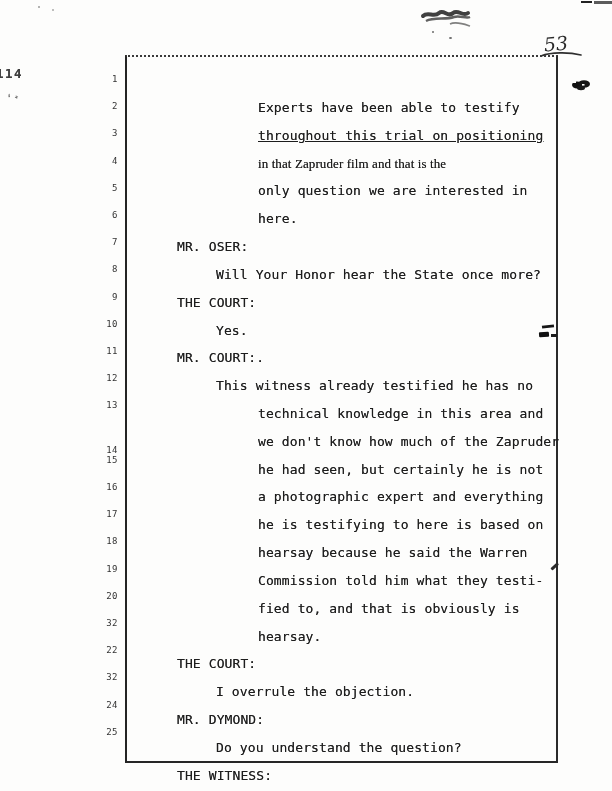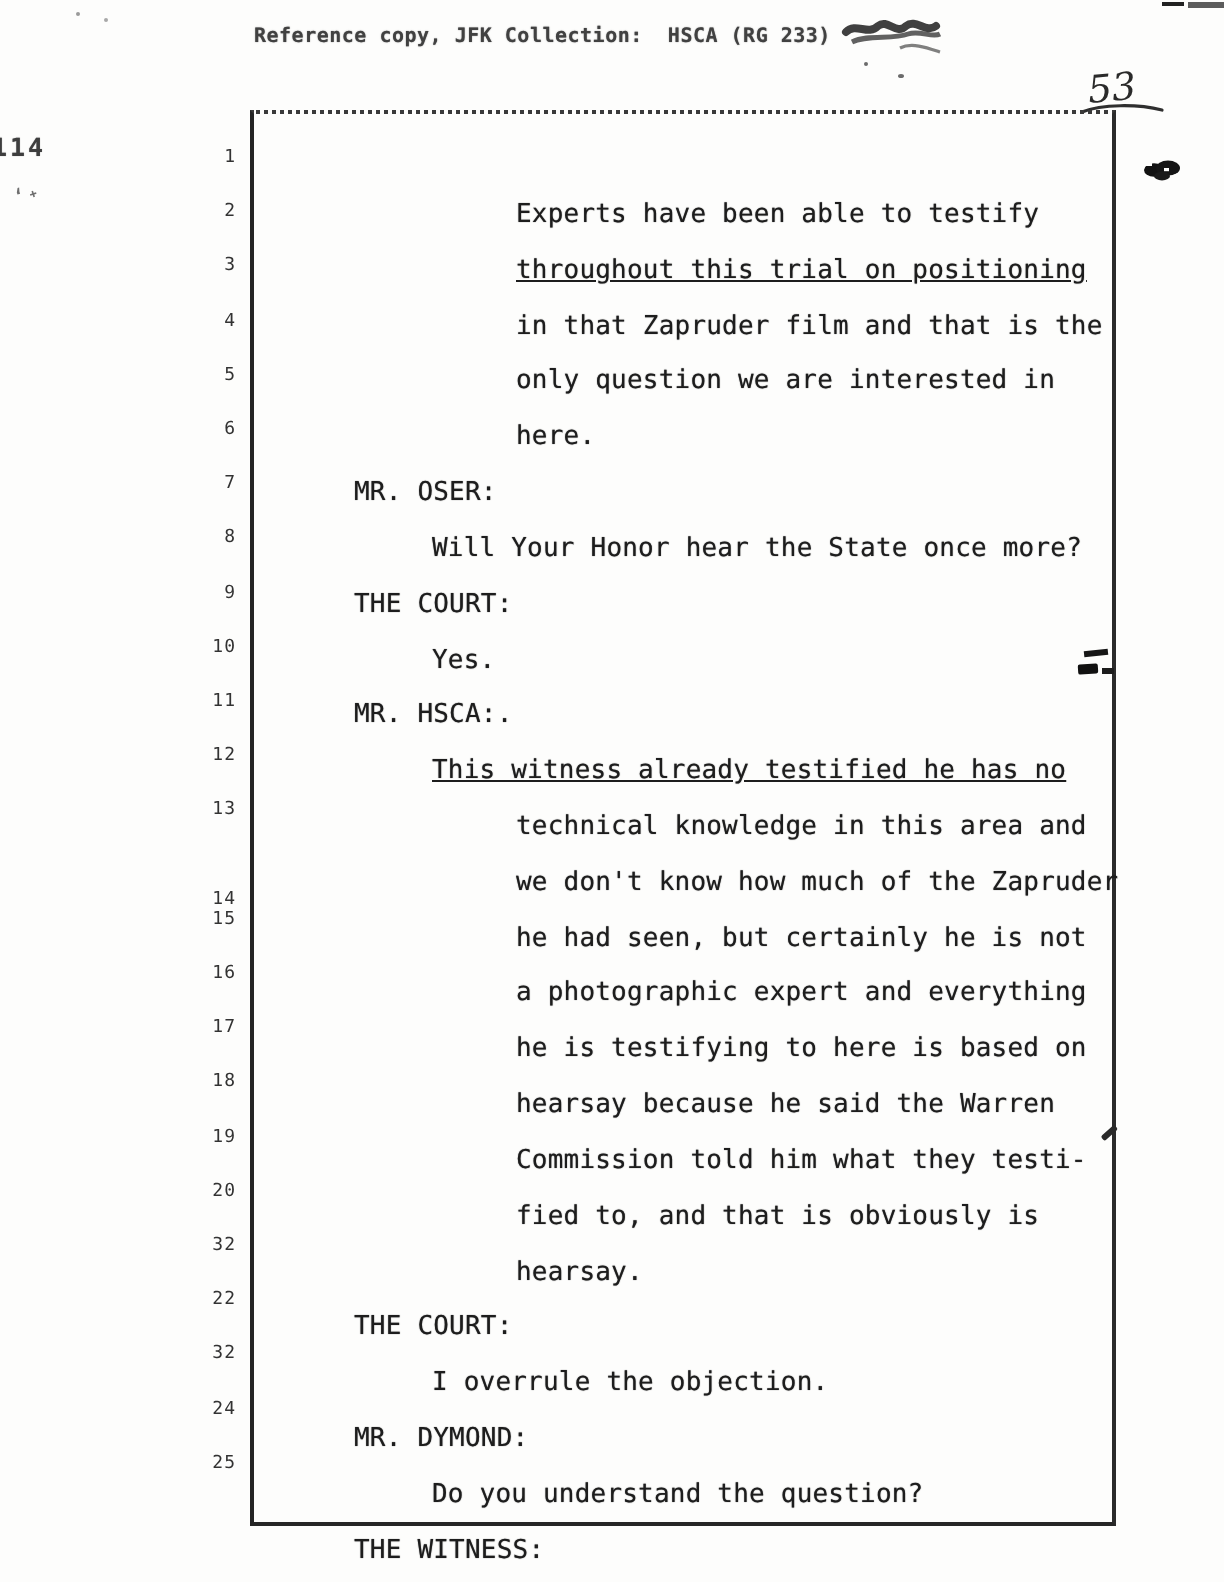--- a/index.html
+++ b/index.html
@@ -70,21 +70,20 @@
   .dash2{position:absolute;left:539px;top:332px;width:10px;height:5px;background:#111;transform:rotate(-4deg);border-radius:1px;}
   .dash2b{position:absolute;left:551px;top:334px;width:6px;height:3px;background:#1c1c1c;}
   
   .pen-tick{position:absolute;left:550px;top:565px;width:9px;height:2.5px;background:#2a2a2a;transform:rotate(-42deg);border-radius:1px;}
 </style>
 </head>
 <body>
 
 <div class="page">
 
-  <div class="stamp">Reference copy, JFK Collection:  HSCA (RG 233)</div>
 
   <svg class="scribble" viewBox="0 0 54 28">
     <path d="M3,10 C8,5 14,12 19,7 C24,3 28,12 33,7 C38,3 43,11 48,7" fill="none" stroke="#2b2b2b" stroke-width="4" stroke-linecap="round" opacity="0.9"></path>
     <path d="M6,15 C14,11 26,14 34,11 C40,9 46,13 50,11" fill="none" stroke="#3a3a3a" stroke-width="2.5" opacity="0.8"></path>
     <path d="M30,18 C36,15 44,18 50,20" fill="none" stroke="#4a4a4a" stroke-width="1.6" opacity="0.7"></path>
   </svg>
   <div class="scribble-dot dot-a"></div>
   <div class="scribble-dot dot-b"></div>
   <div class="scribble-dot dot-c"></div>
   <div class="scribble-dot dot-d"></div>
@@ -101,37 +100,37 @@
   <div class="margin-tick">ʻ˖</div>
 
   <div class="box"></div>
 
   <div id="lines">
       <div class="line-number" style="top: 74px;">1</div>
       <div class="line-text indent-continuation" style="top: 78px;">Experts have been able to testify</div>
       <div class="line-number" style="top: 101.2px;">2</div>
       <div class="line-text indent-continuation" style="top: 105.82px; text-decoration: underline;">throughout this trial on positioning</div>
       <div class="line-number" style="top: 128.4px;">3</div>
-      <div class="line-text indent-continuation" style="top: 133.64px;">in that Zapruder film and that is the</div>
+      <div class="line-text indent-continuation" style="top: 133.64px; font-family: Liberation Serif, serif;">in that Zapruder film and that is the</div>
       <div class="line-number" style="top: 155.6px;">4</div>
       <div class="line-text indent-continuation" style="top: 161.46px;">only question we are interested in</div>
       <div class="line-number" style="top: 182.8px;">5</div>
       <div class="line-text indent-continuation" style="top: 189.28px;">here.</div>
       <div class="line-number" style="top: 210px;">6</div>
       <div class="line-text indent-speaker" style="top: 217.1px;">MR. OSER:</div>
       <div class="line-number" style="top: 237.2px;">7</div>
       <div class="line-text indent-speech" style="top: 244.92px; text-align: center;">Will Your Honor hear the State once more?</div>
       <div class="line-number" style="top: 264.4px;">8</div>
       <div class="line-text indent-speaker" style="top: 272.74px;">THE COURT:</div>
       <div class="line-number" style="top: 291.6px;">9</div>
       <div class="line-text indent-speech" style="top: 300.56px;">Yes.</div>
       <div class="line-number" style="top: 318.8px;">10</div>
-      <div class="line-text indent-speaker" style="top: 328.38px;">MR. HSCA:.</div>
+      <div class="line-text indent-speaker" style="top: 328.38px;">MR. COURT:.</div>
       <div class="line-number" style="top: 346px;">11</div>
-      <div class="line-text indent-speech" style="top: 356.2px; text-decoration: underline;">This witness already testified he has no</div>
+      <div class="line-text indent-speech" style="top: 356.2px;">This witness already testified he has no</div>
       <div class="line-number" style="top: 373.2px;">12</div>
       <div class="line-text indent-continuation" style="top: 384.02px;">technical knowledge in this area and</div>
       <div class="line-number" style="top: 400.4px;">13</div>
       <div class="line-text indent-continuation" style="top: 411.84px;">we don't know how much of the Zapruder</div>
       <div class="line-number" style="top: 427.6px; margin-top: 17px;">14</div>
       <div class="line-text indent-continuation" style="top: 439.66px;">he had seen, but certainly he is not</div>
       <div class="line-number" style="top: 454.8px;">15</div>
       <div class="line-text indent-continuation" style="top: 467.48px;">a photographic expert and everything</div>
       <div class="line-number" style="top: 482px;">16</div>
       <div class="line-text indent-continuation" style="top: 495.3px;">he is testifying to here is based on</div>

